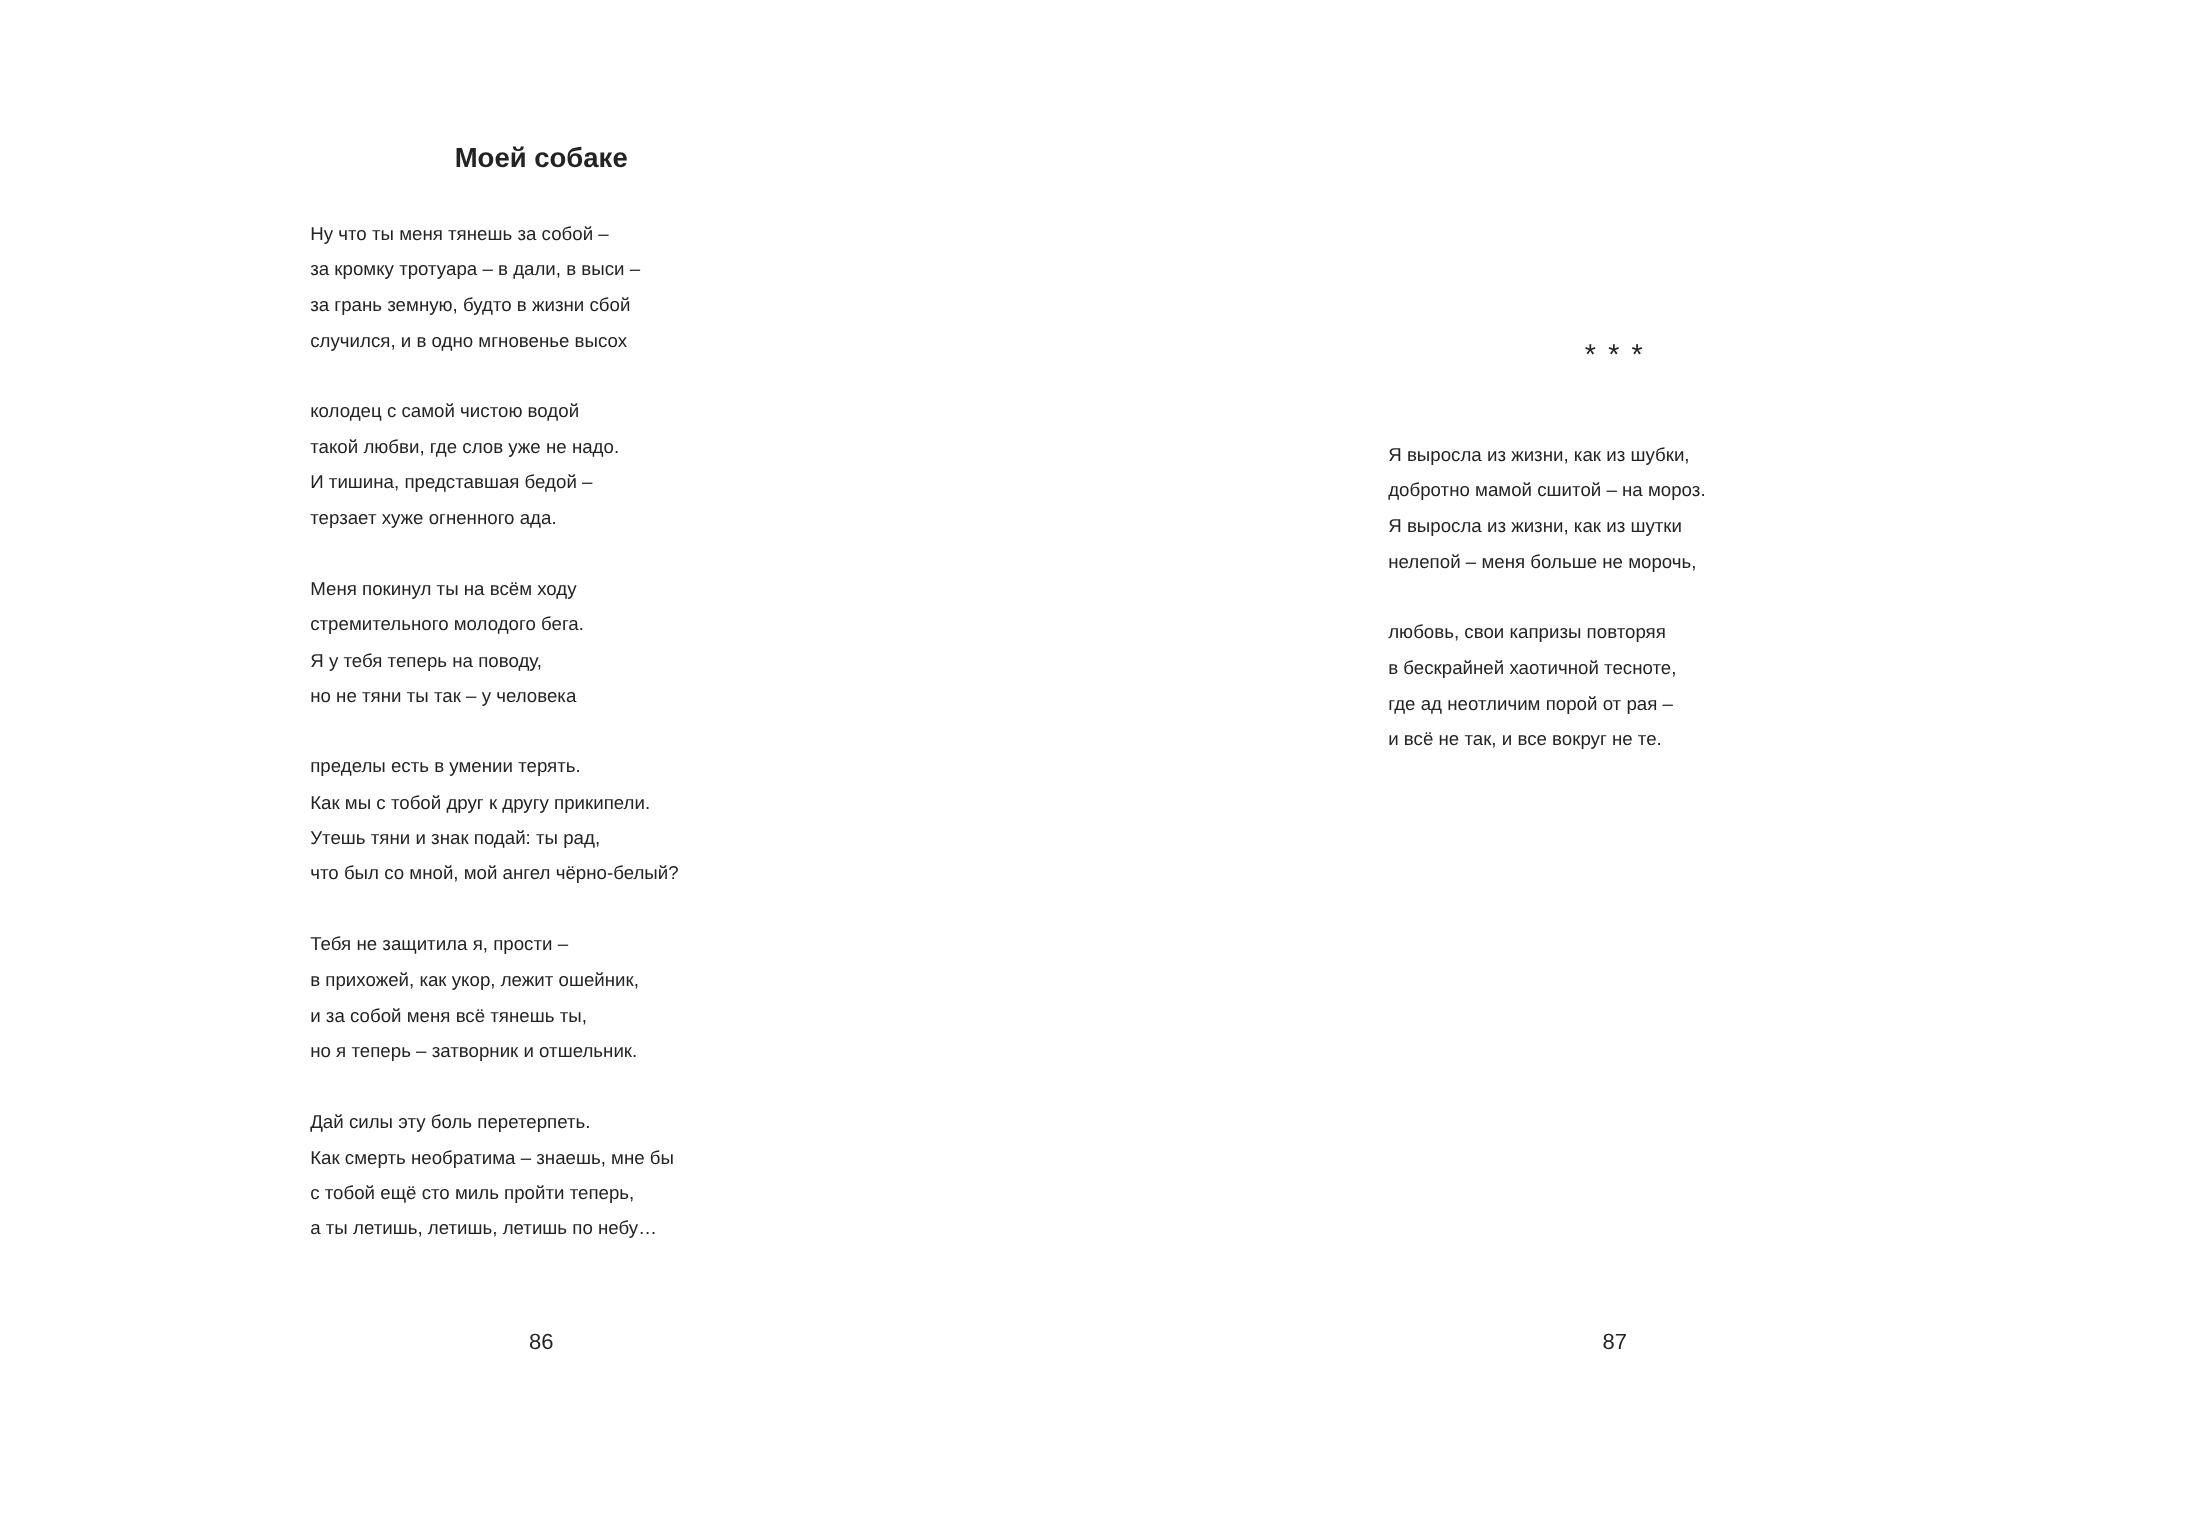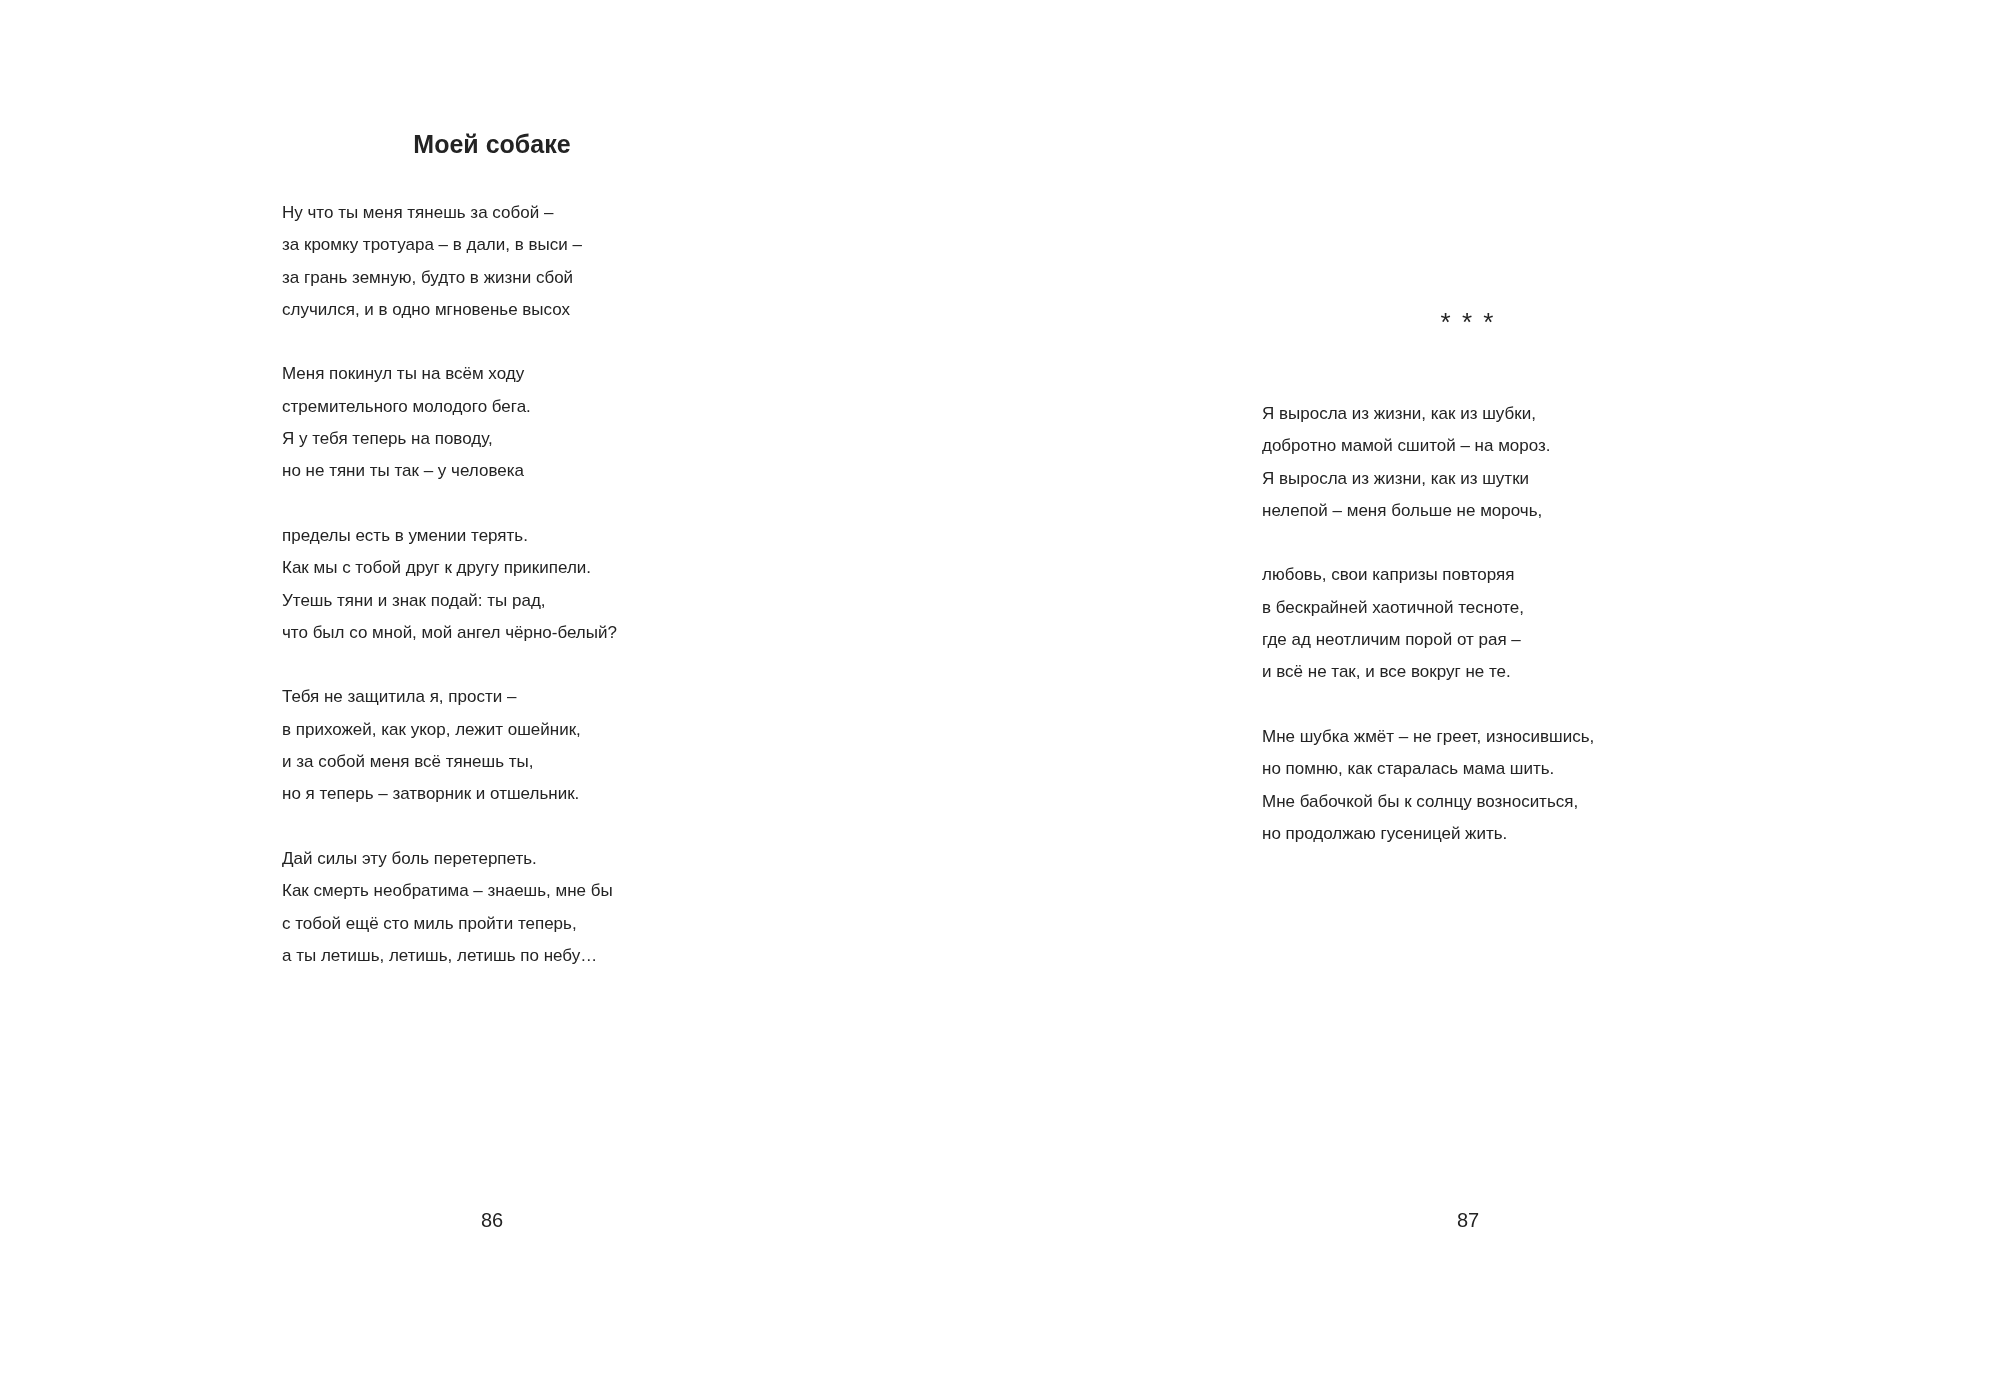--- a/index.html
+++ b/index.html
@@ -75,20 +75,26 @@
     <h2 class="poem-title">Моей собаке</h2>
 
     <div class="poem poem-left">
       <div class="stanza">
         <div class="line">Ну что ты меня тянешь за собой –</div>
         <div class="line">за кромку тротуара – в дали, в выси –</div>
         <div class="line">за грань земную, будто в жизни сбой</div>
         <div class="line">случился, и в одно мгновенье высох</div>
       </div>
       <div class="stanza">
+        <div class="line">колодец с самой чистою водой</div>
+        <div class="line">такой любви, где слов уже не надо.</div>
+        <div class="line">И тишина, представшая бедой –</div>
+        <div class="line">терзает хуже огненного ада.</div>
+      </div>
+      <div class="stanza">
         <div class="line">Меня покинул ты на всём ходу</div>
         <div class="line">стремительного молодого бега.</div>
         <div class="line">Я у тебя теперь на поводу,</div>
         <div class="line">но не тяни ты так – у человека</div>
       </div>
       <div class="stanza">
         <div class="line">пределы есть в умении терять.</div>
         <div class="line">Как мы с тобой друг к другу прикипели.</div>
         <div class="line">Утешь тяни и знак подай: ты рад,</div>
         <div class="line">что был со мной, мой ангел чёрно-белый?</div>
@@ -119,24 +125,18 @@
         <div class="line">добротно мамой сшитой – на мороз.</div>
         <div class="line">Я выросла из жизни, как из шутки</div>
         <div class="line">нелепой – меня больше не морочь,</div>
       </div>
       <div class="stanza">
         <div class="line">любовь, свои капризы повторяя</div>
         <div class="line">в бескрайней хаотичной тесноте,</div>
         <div class="line">где ад неотличим порой от рая –</div>
         <div class="line">и всё не так, и все вокруг не те.</div>
       </div>
-      <div class="stanza">
-        <div class="line">Мне шубка жмёт – не греет, износившись,</div>
-        <div class="line">но помню, как старалась мама шить.</div>
-        <div class="line">Мне бабочкой бы к солнцу возноситься,</div>
-        <div class="line">но продолжаю гусеницей жить.</div>
-      </div>
     </div>
 
     <div class="page-number page-number-right">87</div>
   </section>
 
 </div>
 
 </body></html>

